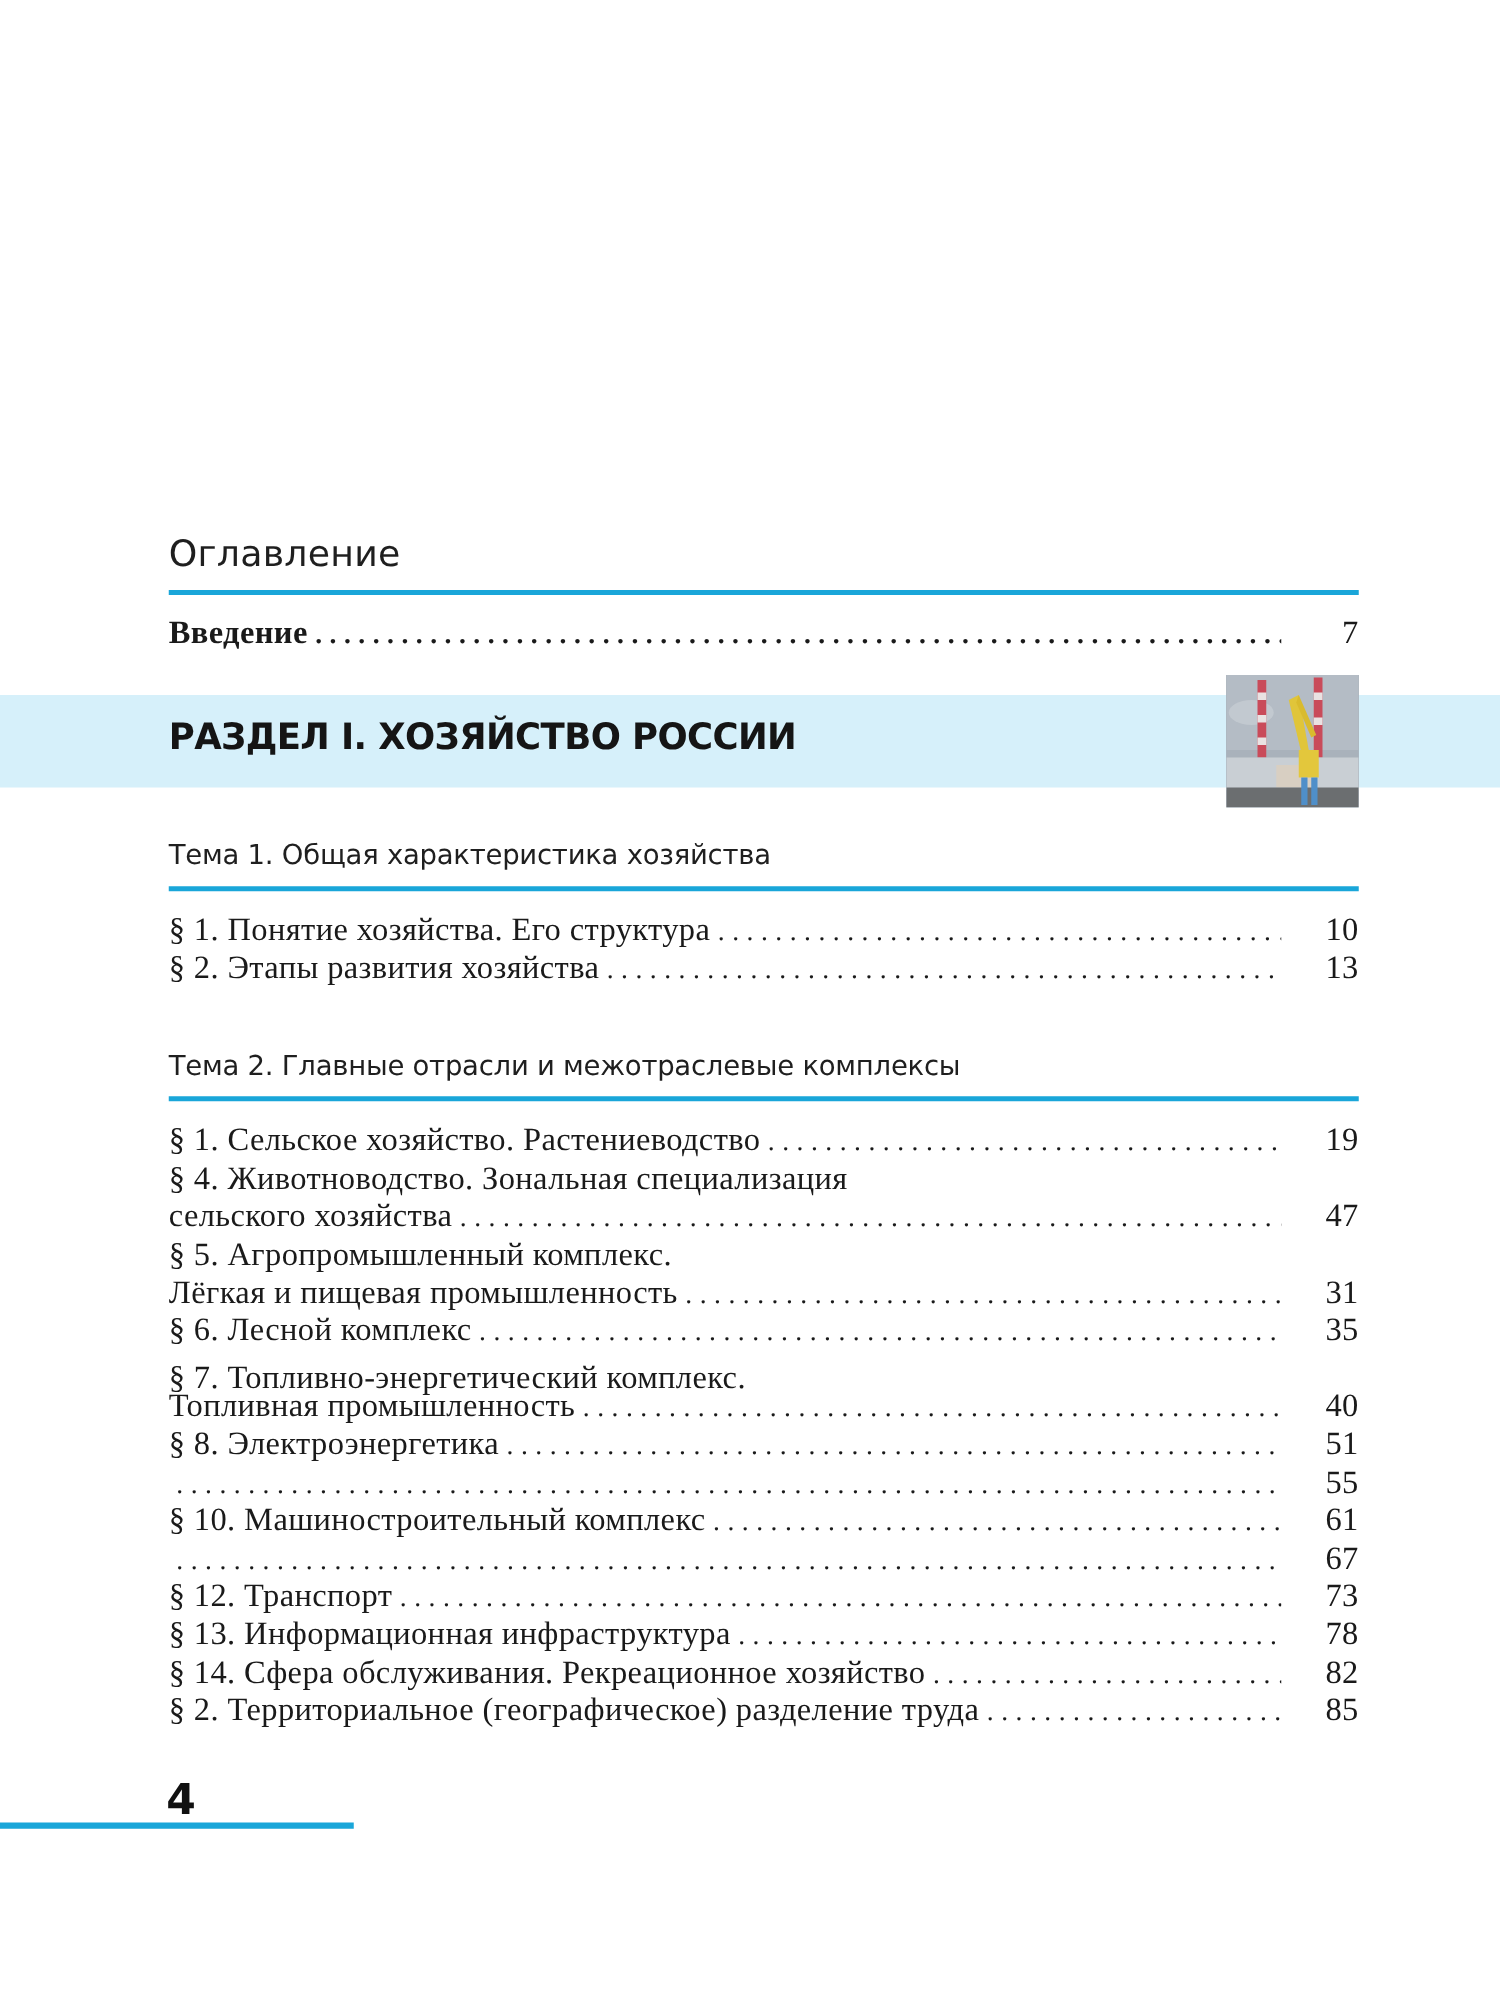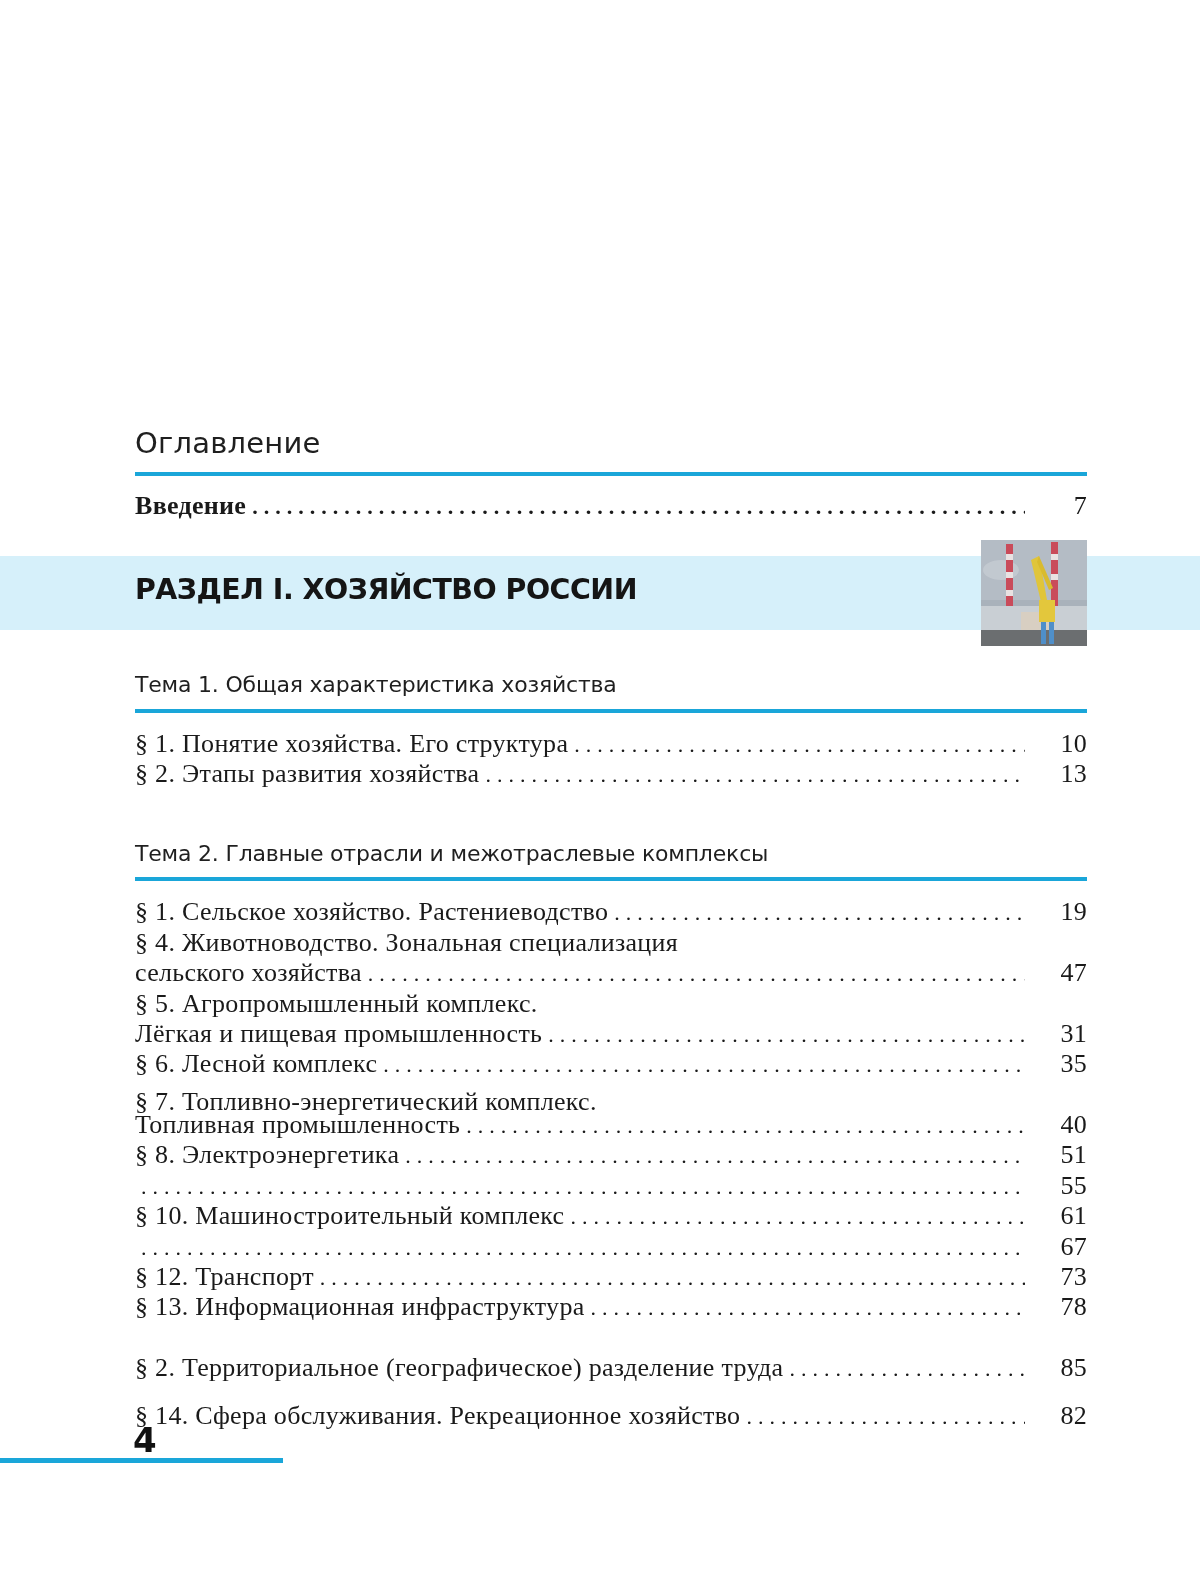--- a/index.html
+++ b/index.html
@@ -160,21 +160,21 @@
 <div class="row" style="top:1262px">
   <span class="label">§ 12. Транспорт</span>
   <span class="dots">................................................................................................</span>
   <span class="page">73</span>
 </div>
 <div class="row" style="top:1292px">
   <span class="label">§ 13. Информационная инфраструктура</span>
   <span class="dots">................................................................................................</span>
   <span class="page">78</span>
 </div>
-<div class="row" style="top:1401px">
+<div class="row" style="top:1323px">
   <span class="label">§ 14. Сфера обслуживания. Рекреационное хозяйство</span>
   <span class="dots">................................................................................................</span>
   <span class="page">82</span>
 </div>
 <div class="row" style="top:1353px">
   <span class="label">§ 2. Территориальное (географическое) разделение труда</span>
   <span class="dots">................................................................................................</span>
   <span class="page">85</span>
 </div>
 

